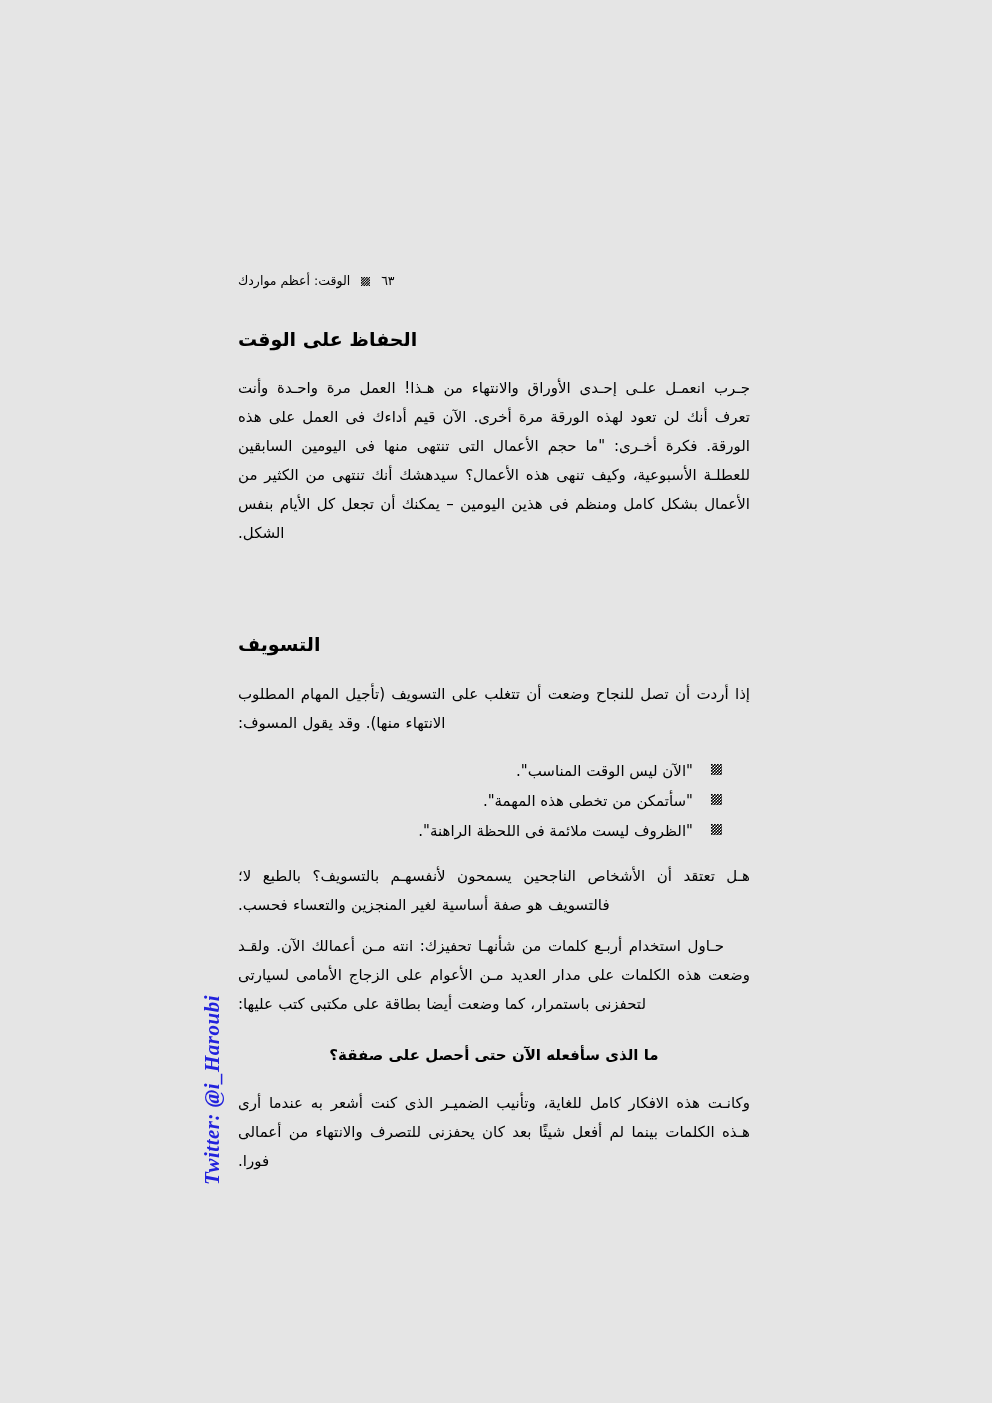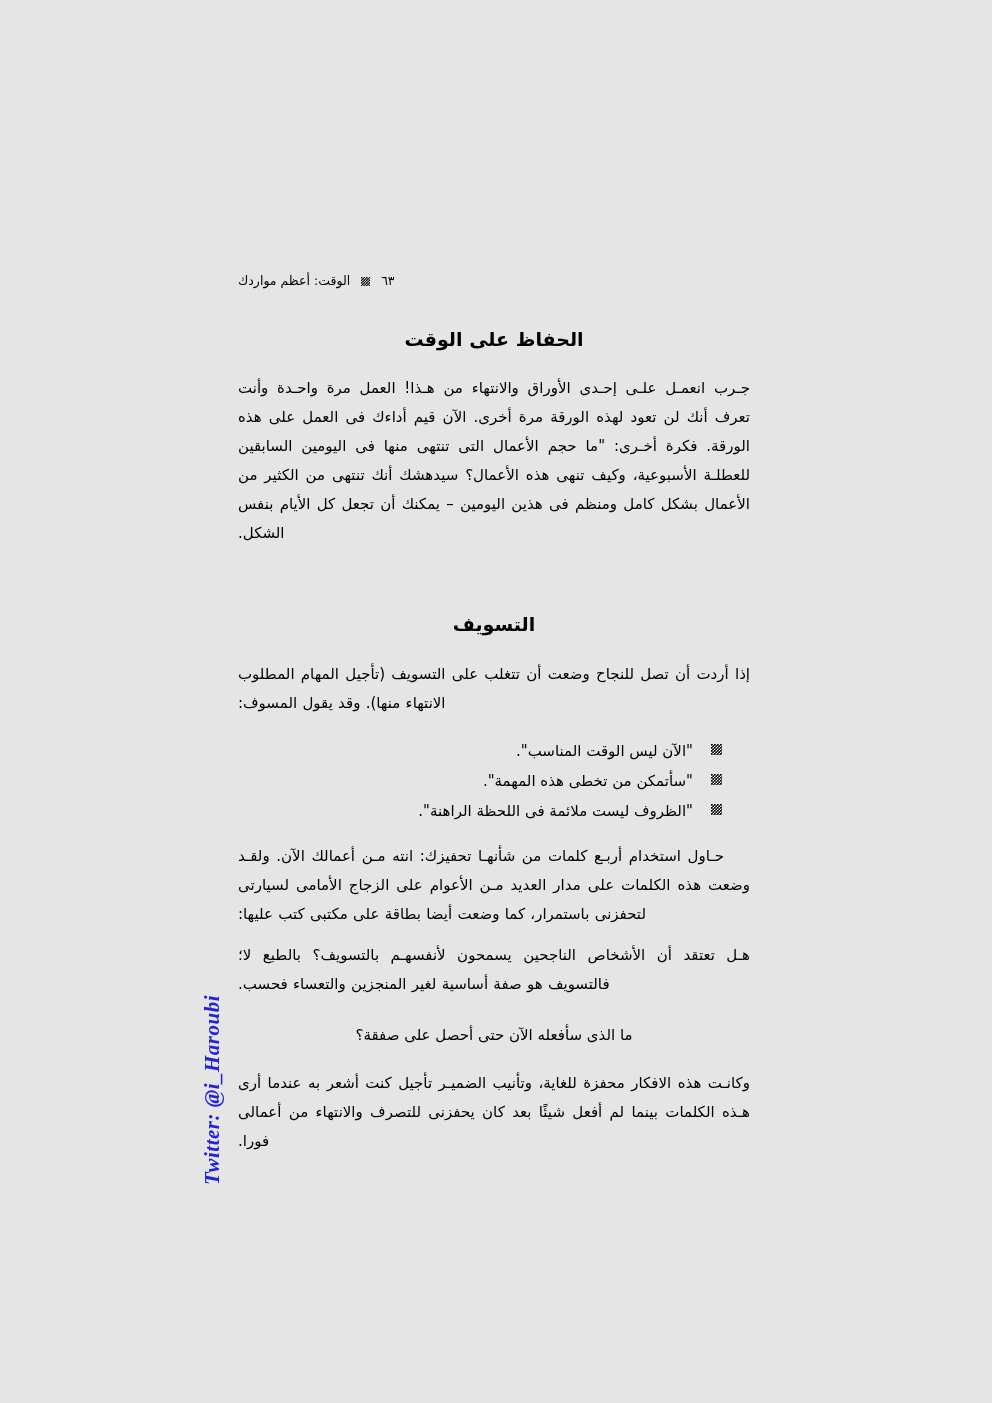--- a/index.html
+++ b/index.html
@@ -68,26 +68,26 @@
     height: 9px;
     background-size: 2.6px 2.6px;
     background-position: 0 0, 1.3px 1.3px;
   }
 
   
   h2.section-heading {
     margin: 0 0 22px 0;
     font-size: 19px;
     font-weight: bold;
-    text-align: center;
+    text-align: left;
     line-height: 1.35;
     letter-spacing: 0px;
   }
   h2.section-heading.second {
-    margin-top: 64px;
+    margin-top: 84px;
   }
 
   
   p.body-par {
     margin: 12px 0 10px 0;
     font-size: 15px;
     line-height: 29px;
     text-align: justify;
     text-align-last: left;
     word-spacing: 0.5px;
@@ -118,21 +118,21 @@
     top: -1px;
   }
   ul.quote-list li .bullet-text {
     flex: 0 0 auto;
   }
 
   
   p.callout {
     margin: 22px 0 20px 0;
     font-size: 15px;
-    font-weight: normal;
+    font-weight: bold;
     line-height: 28px;
     text-align: center;
   }
 
   
   .watermark {
     position: absolute;
     left: 0;
     top: 0;
     width: 992px;
@@ -182,26 +182,26 @@
       <li>
         <span class="bullet-mark"><span class="orn-box"></span></span>
         <span class="bullet-text">"سأتمكن من تخطى هذه المهمة".</span>
       </li>
       <li>
         <span class="bullet-mark"><span class="orn-box"></span></span>
         <span class="bullet-text">"الظروف ليست ملائمة فى اللحظة الراهنة".</span>
       </li>
     </ul>
 
+    <p class="body-par">هـل تعتقد أن الأشخاص الناجحين يسمحون لأنفسهـم بالتسويف؟ بالطبع لا؛ فالتسويف هو صفة أساسية لغير المنجزين والتعساء فحسب.</p>
     <p class="body-par indent">حـاول استخدام أربـع كلمات من شأنهـا تحفيزك: انته مـن أعمالك الآن. ولقـد وضعت هذه الكلمات على مدار العديد مـن الأعوام على الزجاج الأمامى لسيارتى لتحفزنى باستمرار، كما وضعت أيضا بطاقة على مكتبى كتب عليها:</p>
-    <p class="body-par">هـل تعتقد أن الأشخاص الناجحين يسمحون لأنفسهـم بالتسويف؟ بالطبع لا؛ فالتسويف هو صفة أساسية لغير المنجزين والتعساء فحسب.</p>
 
     <p class="callout">ما الذى سأفعله الآن حتى أحصل على صفقة؟</p>
 
-    <p class="body-par">وكانـت هذه الافكار محفزة للغاية، وتأنيب الضميـر تأجيل كنت أشعر به عندما أرى هـذه الكلمات بينما لم أفعل شيئًا بعد كان يحفزنى للتصرف والانتهاء من أعمالى فورا.</p>
+    <p class="body-par">وكانـت هذه الافكار كامل للغاية، وتأنيب الضميـر الذى كنت أشعر به عندما أرى هـذه الكلمات بينما لم أفعل شيئًا بعد كان يحفزنى للتصرف والانتهاء من أعمالى فورا.</p>
 
   </div>
 
   <div class="watermark">
     <div class="wm-text">Twitter: @i_Haroubi</div>
   </div>
 
 </div>
 
 </body></html>

